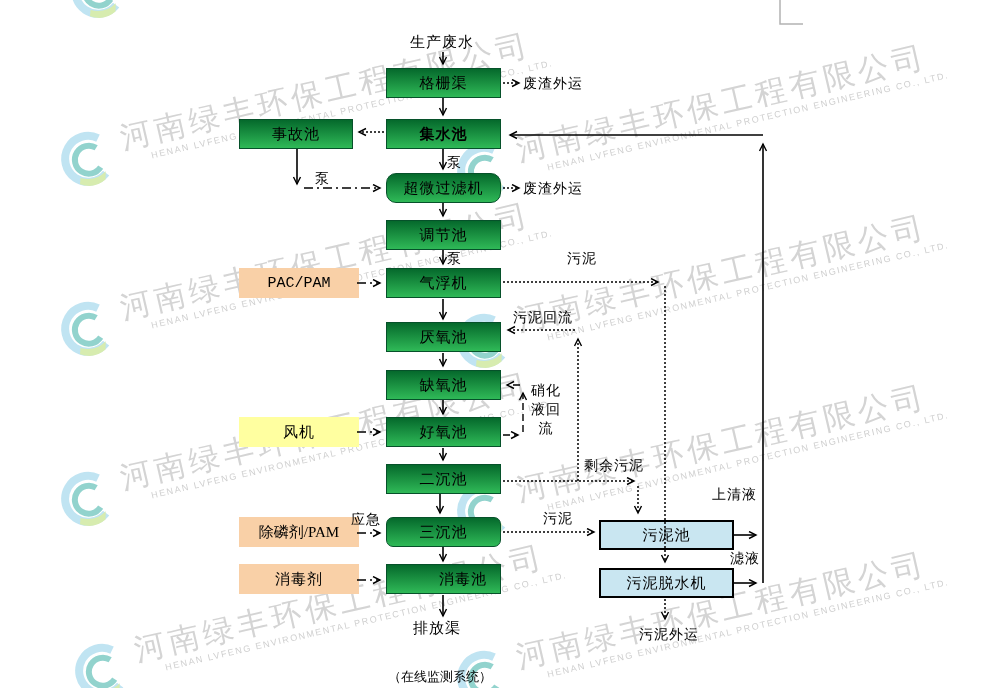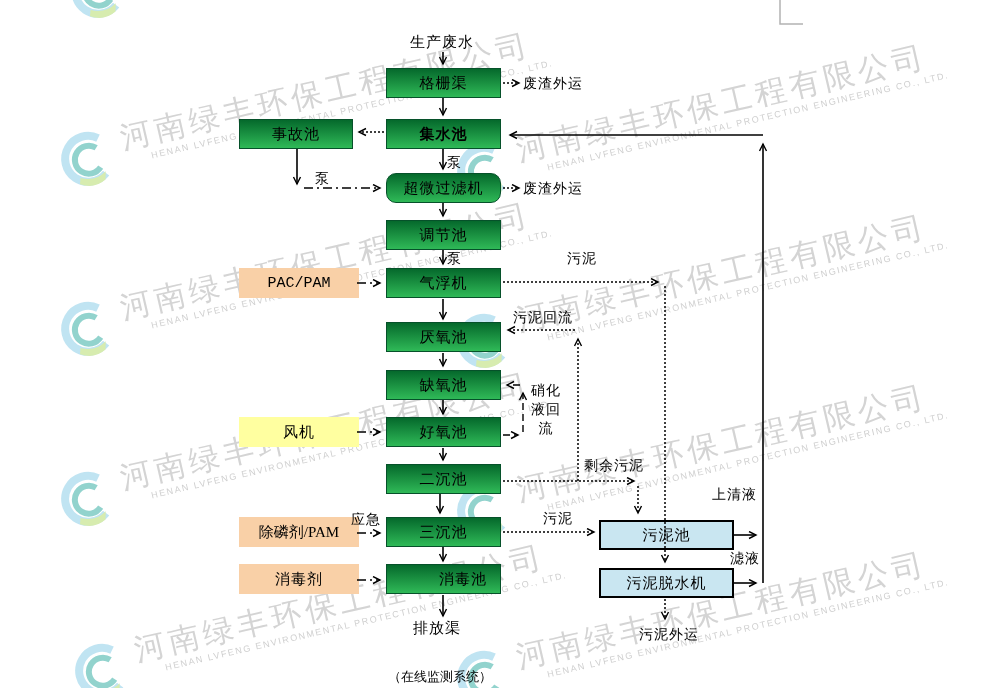--- a/index.html
+++ b/index.html
@@ -161,21 +161,21 @@
 
   <div class="node proc" style="top:68px;">格栅渠</div>
   <div class="node proc" style="top:119px;font-weight:bold;">集水池</div>
   <div class="node proc" style="top:173px;border-radius:10px;">超微过滤机</div>
   <div class="node proc" style="top:220px;">调节池</div>
   <div class="node proc" style="top:268px;">气浮机</div>
   <div class="node proc" style="top:322px;">厌氧池</div>
   <div class="node proc" style="top:370px;">缺氧池</div>
   <div class="node proc" style="top:417px;">好氧池</div>
   <div class="node proc" style="top:464px;">二沉池</div>
-  <div class="node proc" style="top:517px;">三沉池</div>
+  <div class="node proc" style="top:517px;border-radius:7px;">三沉池</div>
   <div class="node proc" style="top:564px;padding-left:39px;">消毒池</div>
 
   <div class="node proc" style="left:239px;width:114px;top:119px;">事故池</div>
 
   <div class="node side chem" style="top:268px;font-family:'Liberation Mono','DejaVu Sans Mono',monospace;letter-spacing:0;">PAC/PAM</div>
   <div class="node side fan" style="top:417px;">风机</div>
   <div class="node side chem" style="top:517px;letter-spacing:0;">除磷剂/PAM</div>
   <div class="node side chem" style="top:564px;">消毒剂</div>
 
   <div class="node sludge" style="top:520px;">污泥池</div>

